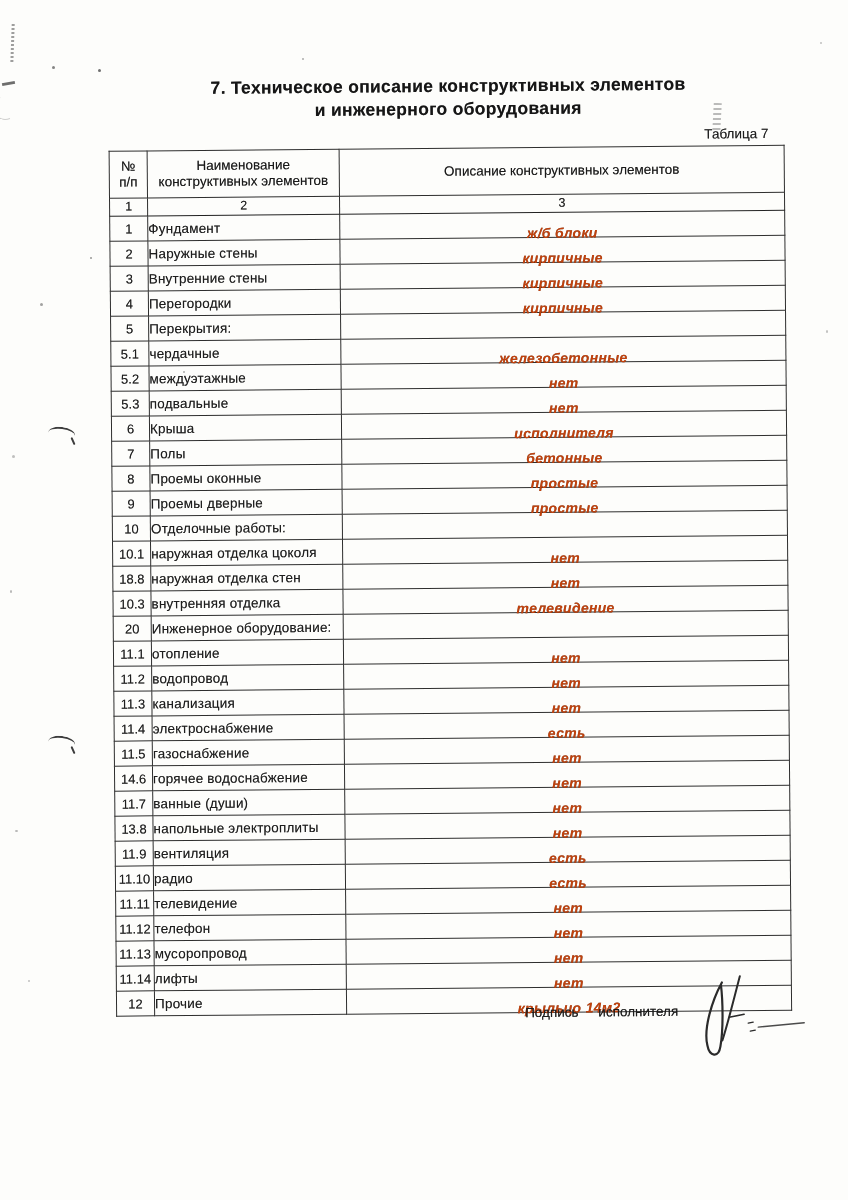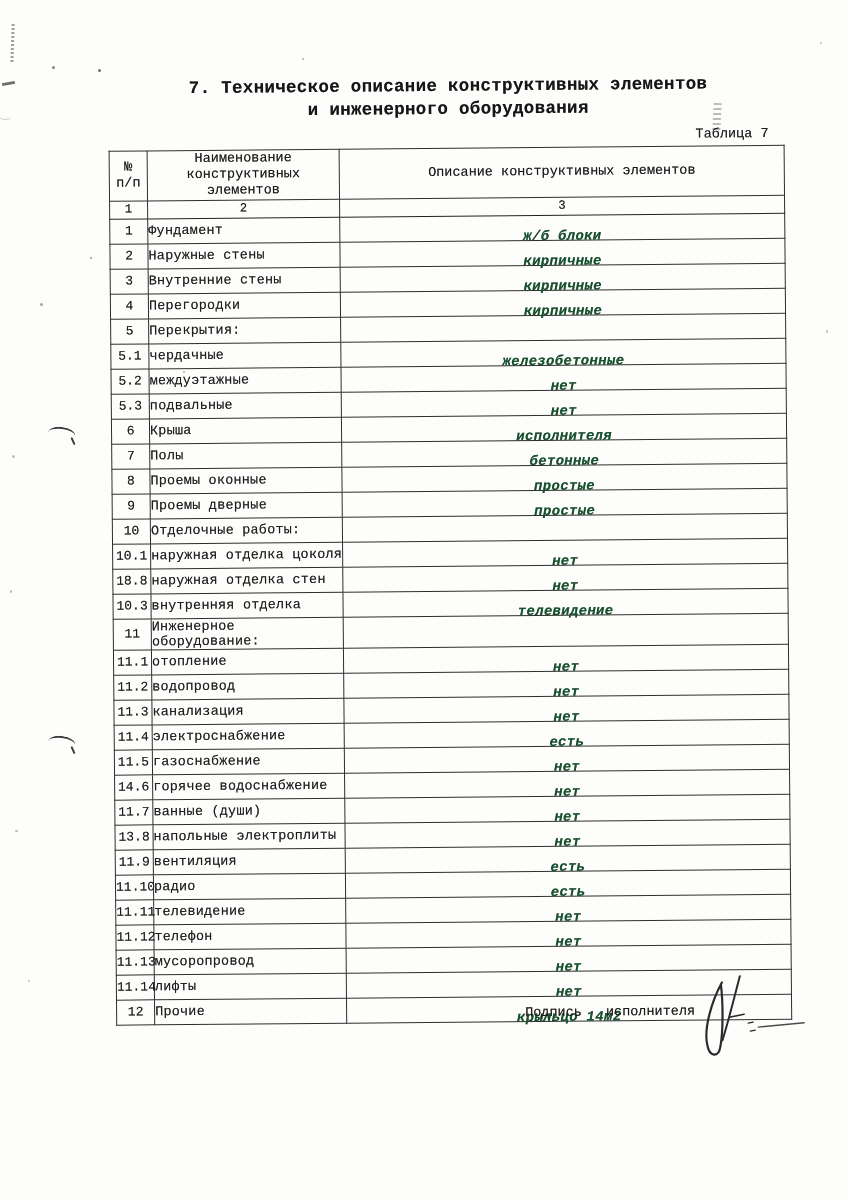--- a/index.html
+++ b/index.html
@@ -1,19 +1,19 @@
 <!DOCTYPE html>
 <html><head>
 <meta charset="utf-8">
 <style>
   html,body { margin:0; padding:0; background:#e8e8e8; }
   .page {
     position:relative; width:848px; height:1200px; margin:0 auto;
     background:#fdfdfb; overflow:hidden;
-    font-family:Liberation Mono, monospace;
+    font-family:Liberation Sans, sans-serif;
     color:#1e1e1e;
   }
   .doc { position:absolute; inset:0; transform:rotate(-0.5deg); transform-origin:50% 45%; }
   .doc * { text-shadow:0 0 0.4px rgba(20,20,20,.55); }
 
   .title { position:absolute; left:0; width:100%; text-align:center; font-weight:bold;
            font-size:17.5px; letter-spacing:.3px; color:#161616; }
   .title1 { top:76px; transform:translateX(28px); }
   .title2 { top:99px; transform:translateX(28px); }
 
@@ -26,21 +26,21 @@
   table.tech td, table.tech th { border:1.4px solid #2e2e2e; padding:0; font-weight:normal; }
   thead .hrow td { height:46px; text-align:center; font-size:13.5px; line-height:1.2;
                    color:#1a1a1a; vertical-align:middle; }
   thead .shrow td { height:17px; text-align:center; font-size:12.5px; line-height:15px;
                     border-bottom:1.9px solid #222; }
   tbody td { height:24px; font-size:13.5px; vertical-align:middle; }
   td.c-num { text-align:center; font-size:13px; }
   td.c-name { padding-left:9px; letter-spacing:.2px; }
   td.c-val { text-align:center; padding-right:30px; overflow:visible; }
   .val-text { display:inline-block; transform:translateY(8px);
-              font-style:italic; font-weight:bold; font-size:14px; color:#14532d;
+              font-style:italic; font-weight:bold; font-size:14px; color:#c2410c;
               letter-spacing:.3px; }
   .hdr-col1 span { display:block; }
 
   .footer-label { position:absolute; top:1006px; left:521px; font-size:13.5px;
                   word-spacing:16px; color:#1c1c1c; }
   .signature { position:absolute; top:973px; left:666px; }
 
   
   .artifact { position:absolute; pointer-events:none; }
   .streak { left:11px; top:24px; width:3px; height:40px; opacity:.65; transform:rotate(2deg);
@@ -188,21 +188,21 @@
             <td class="c-num">18.8</td>
             <td class="c-name">наружная отделка стен</td>
             <td class="c-val"><span class="val-text">нет</span></td>
           </tr>
           <tr>
             <td class="c-num">10.3</td>
             <td class="c-name">внутренняя отделка</td>
             <td class="c-val"><span class="val-text">телевидение</span></td>
           </tr>
           <tr>
-            <td class="c-num">11</td>
+            <td class="c-num">20</td>
             <td class="c-name">Инженерное оборудование:</td>
             <td class="c-val"><span class="val-text"></span></td>
           </tr>
           <tr>
             <td class="c-num">11.1</td>
             <td class="c-name">отопление</td>
             <td class="c-val"><span class="val-text">нет</span></td>
           </tr>
           <tr>
             <td class="c-num">11.2</td>

